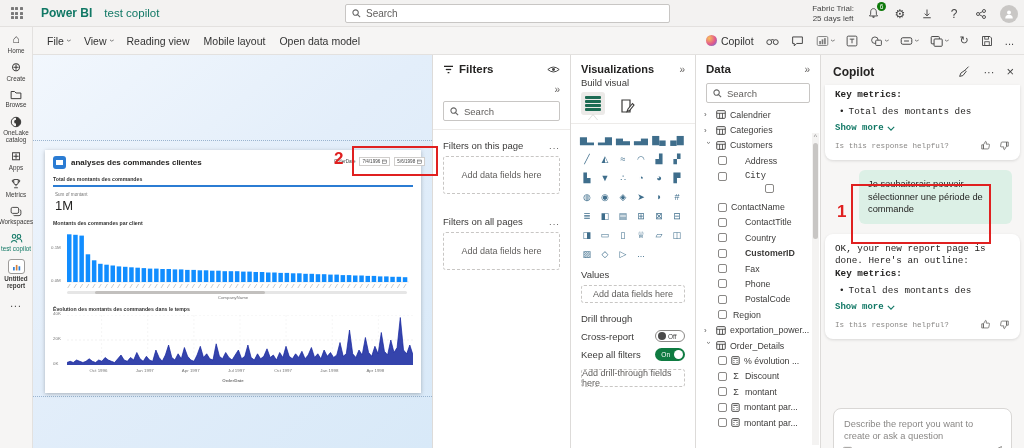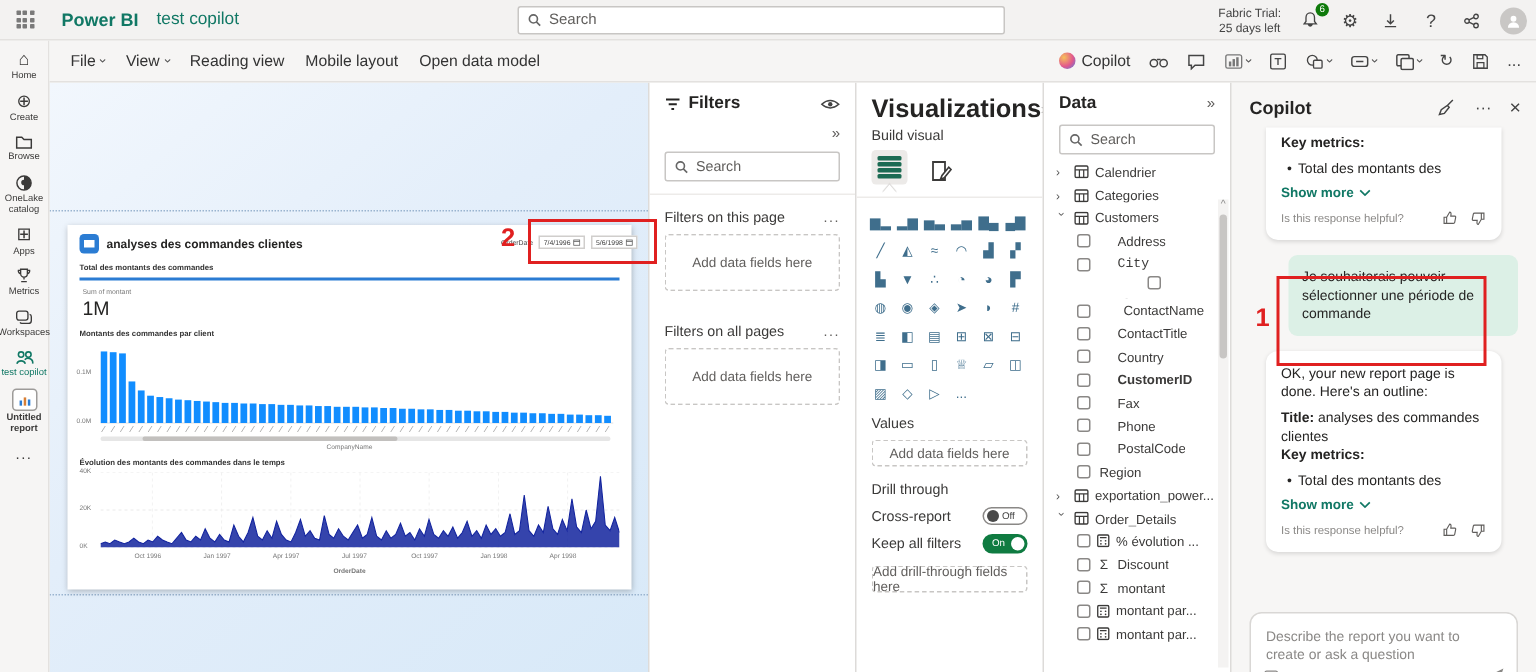--- a/index.html
+++ b/index.html
@@ -121,21 +121,21 @@
   .v-scroll{position:absolute;right:1px;width:7px;background:#f4f3f2;}
   .v-thumb{position:absolute;left:1px;width:5px;background:#c8c6c4;border-radius:3px;}
 
   
   .copilot-panel{position:absolute;left:820px;top:55px;width:204px;height:393px;background:#f7f6f5;
      border-left:1px solid #dddbd9;}
   .cp-head{display:flex;align-items:center;padding:9px 10px 6px 12px;}
   .cp-title{font-weight:bold;font-size:12px;flex:1;}
   .cp-hic{color:#444;margin-left:12px;font-size:11px;}
   .cp-card{background:#fff;border-radius:8px;box-shadow:0 1px 3px rgba(0,0,0,.12);
-     margin:0 23px;padding:9px 10px;font-size:9.3px;line-height:1.35;color:#252423;}
+     margin:0 4px;padding:9px 10px;font-size:9.3px;line-height:1.35;color:#252423;font-family:Liberation Mono, monospace;}
   .cp-bullet{margin:4px 0 2px 4px;display:flex;gap:4px;}
   .show-more{color:#117865;font-weight:bold;font-size:9px;margin-top:4px;display:flex;align-items:center;gap:3px;}
   .helpful{display:flex;align-items:center;margin-top:6px;font-size:7.6px;color:#8a8886;}
   .helpful .sp{flex:1;}
   .thumb{width:11px;height:11px;color:#605e5c;margin-left:8px;}
   .user-bubble{background:#dcf0e6;border-radius:6px;margin:10px 12px 10px 38px;padding:8px 9px;
      font-size:9.3px;line-height:1.35;color:#252423;}
   .cp-input{position:absolute;left:12px;right:12px;bottom:-14px;background:#fff;border:1px solid #d9d7d5;
      border-radius:8px;padding:9px 10px 18px 10px;font-size:9.3px;color:#8a8886;line-height:1.35;}
   .cp-input .send{position:absolute;right:8px;bottom:4px;color:#8a8886;}
@@ -591,21 +591,21 @@
       <span>Filters on all pages</span>
       <span class="dots">...</span>
     </div>
     <div class="dashed-drop" style="height:38px">
       <span>Add data fields here</span>
     </div>
   </div>
 
   <div class="panel" style="left:570px;width:125px">
     <div class="p-head" style="padding-bottom:0">
-      <span class="p-title" style="font-size:17px">Visualizations</span>
+      <span class="p-title" style="font-size:11px">Visualizations</span>
       <span class="collapse">»</span>
     </div>
     <div style="font-size:9.5px;color:#3b3a39;margin:2px 10px 4px 10px">Build visual</div>
     <div class="tab-icons">
       <span class="tab-sel">
         <span class="bv-grid">
             <i></i>
             <i></i>
             <i></i>
             <i></i>
@@ -749,21 +749,21 @@
         <div class="t-row" style="padding-left: 22px; font-family: Liberation Mono, monospace;">
           <span class="t-cb"></span>
           <span class="t-lab" style="margin-left:14px">City</span>
         </div>
         <div class="t-row" style="padding-left: 22px; flex-direction: column;">
           <span class="t-cb"></span>
           <span class="t-lab" style="margin-left:14px">CompanyNa...</span>
         </div>
         <div class="t-row" style="padding-left: 22px;">
           <span class="t-cb"></span>
-          <span class="t-lab" style="margin-left:18px">ContactName</span>
+          <span class="t-lab" style="margin-left:0">ContactName</span>
         </div>
         <div class="t-row" style="padding-left: 22px;">
           <span class="t-cb"></span>
           <span class="t-lab" style="margin-left:14px">ContactTitle</span>
         </div>
         <div class="t-row" style="padding-left: 22px;">
           <span class="t-cb"></span>
           <span class="t-lab" style="margin-left:14px">Country</span>
         </div>
         <div class="t-row" style="padding-left: 22px; font-weight: bold;">
@@ -902,24 +902,20 @@
         <svg class="thumb" viewBox="0 0 16 16" style="transform:rotate(180deg)">
             <path d="M5 7 L8 2 Q9.5 2 9.2 4.5 L9 6 H13 Q14 6 13.7 7.5 L12.8 12 Q12.6 13 11.5 13 H5 Z M5 7 V13 H2.5 V7 Z" fill="none" stroke="#605e5c" stroke-width="1.1"></path>
           </svg>
       </div>
     </div>
 
     <div class="user-bubble">Je souhaiterais pouvoir sélectionner une période de commande</div>
 
     <div class="cp-card">
       <div>OK, your new report page is done. Here's an outline:</div>
-      <div style="margin-top:4px">
-        <span style="font-weight:bold">Title:</span>
-        <span>analyses des commandes clientes</span>
-      </div>
       <div style="font-weight:bold">Key metrics:</div>
       <div class="cp-bullet">
           <span>•</span>
           <span>Total des montants des</span>
         </div>
       <div class="show-more">
         <span>Show more</span>
         <svg width="8" height="5" viewBox="0 0 10 6">
             <path d="M1 1 L5 5 L9 1" fill="none" stroke="#117865" stroke-width="1.4"></path>
           </svg>

